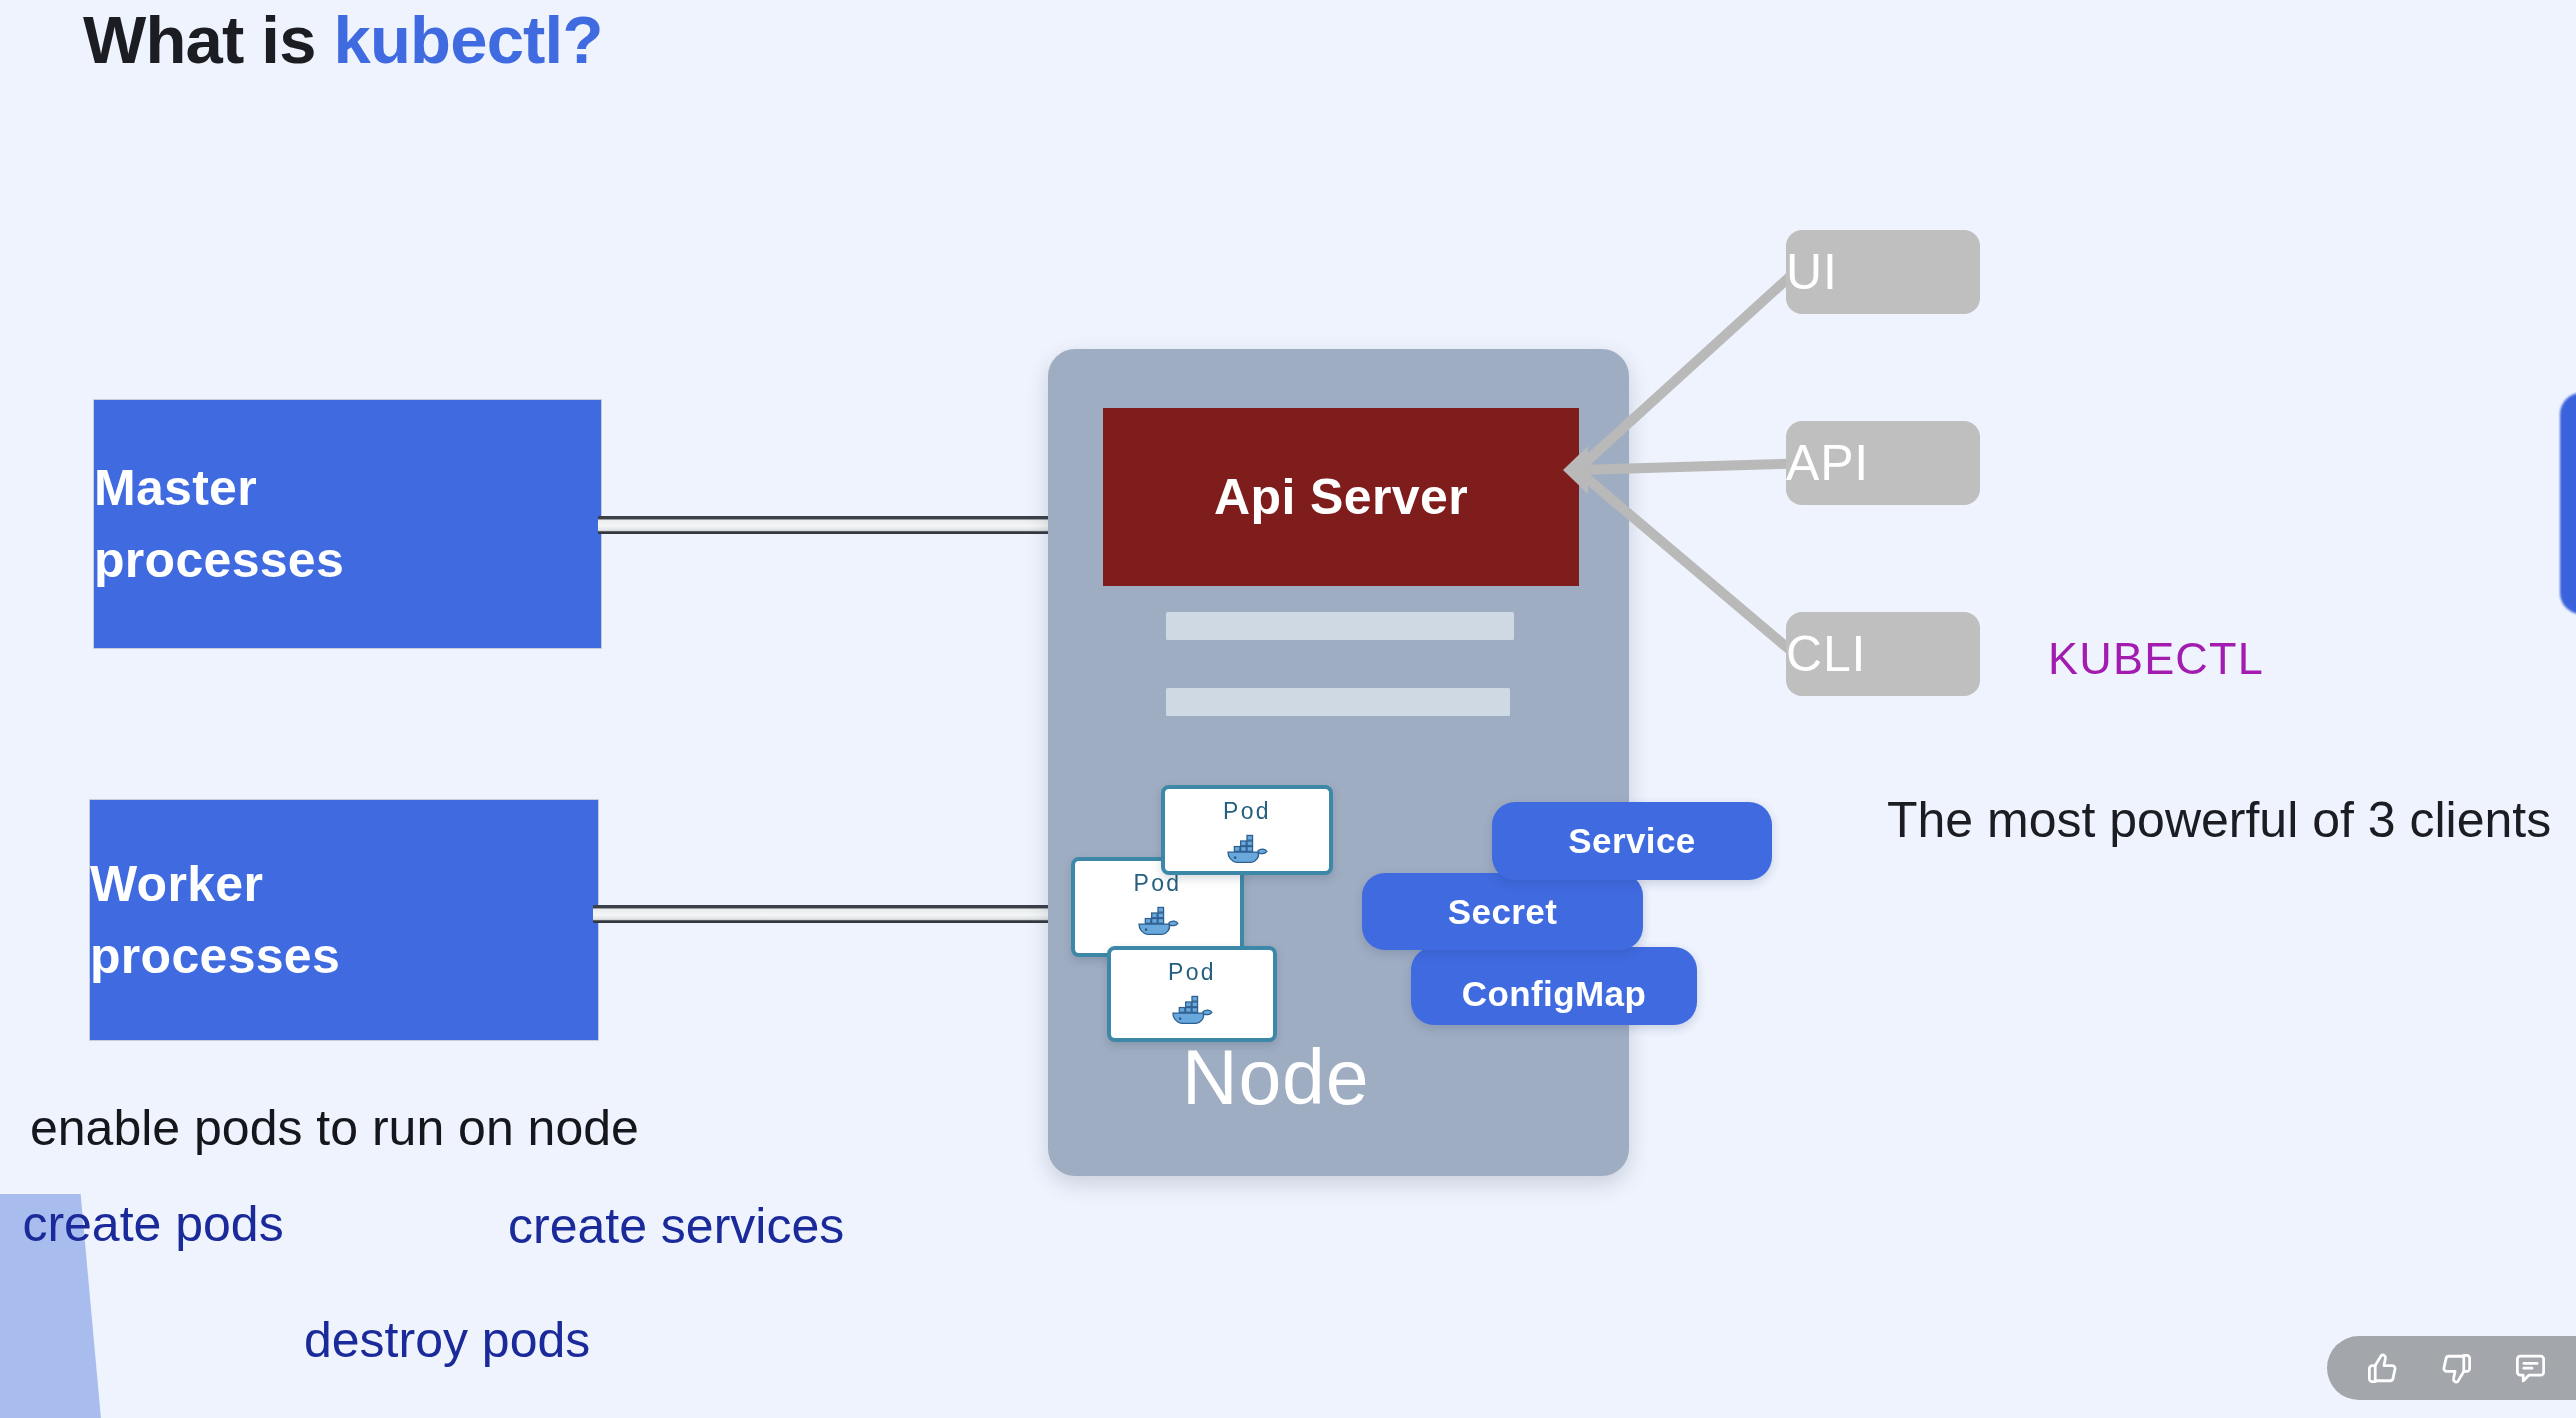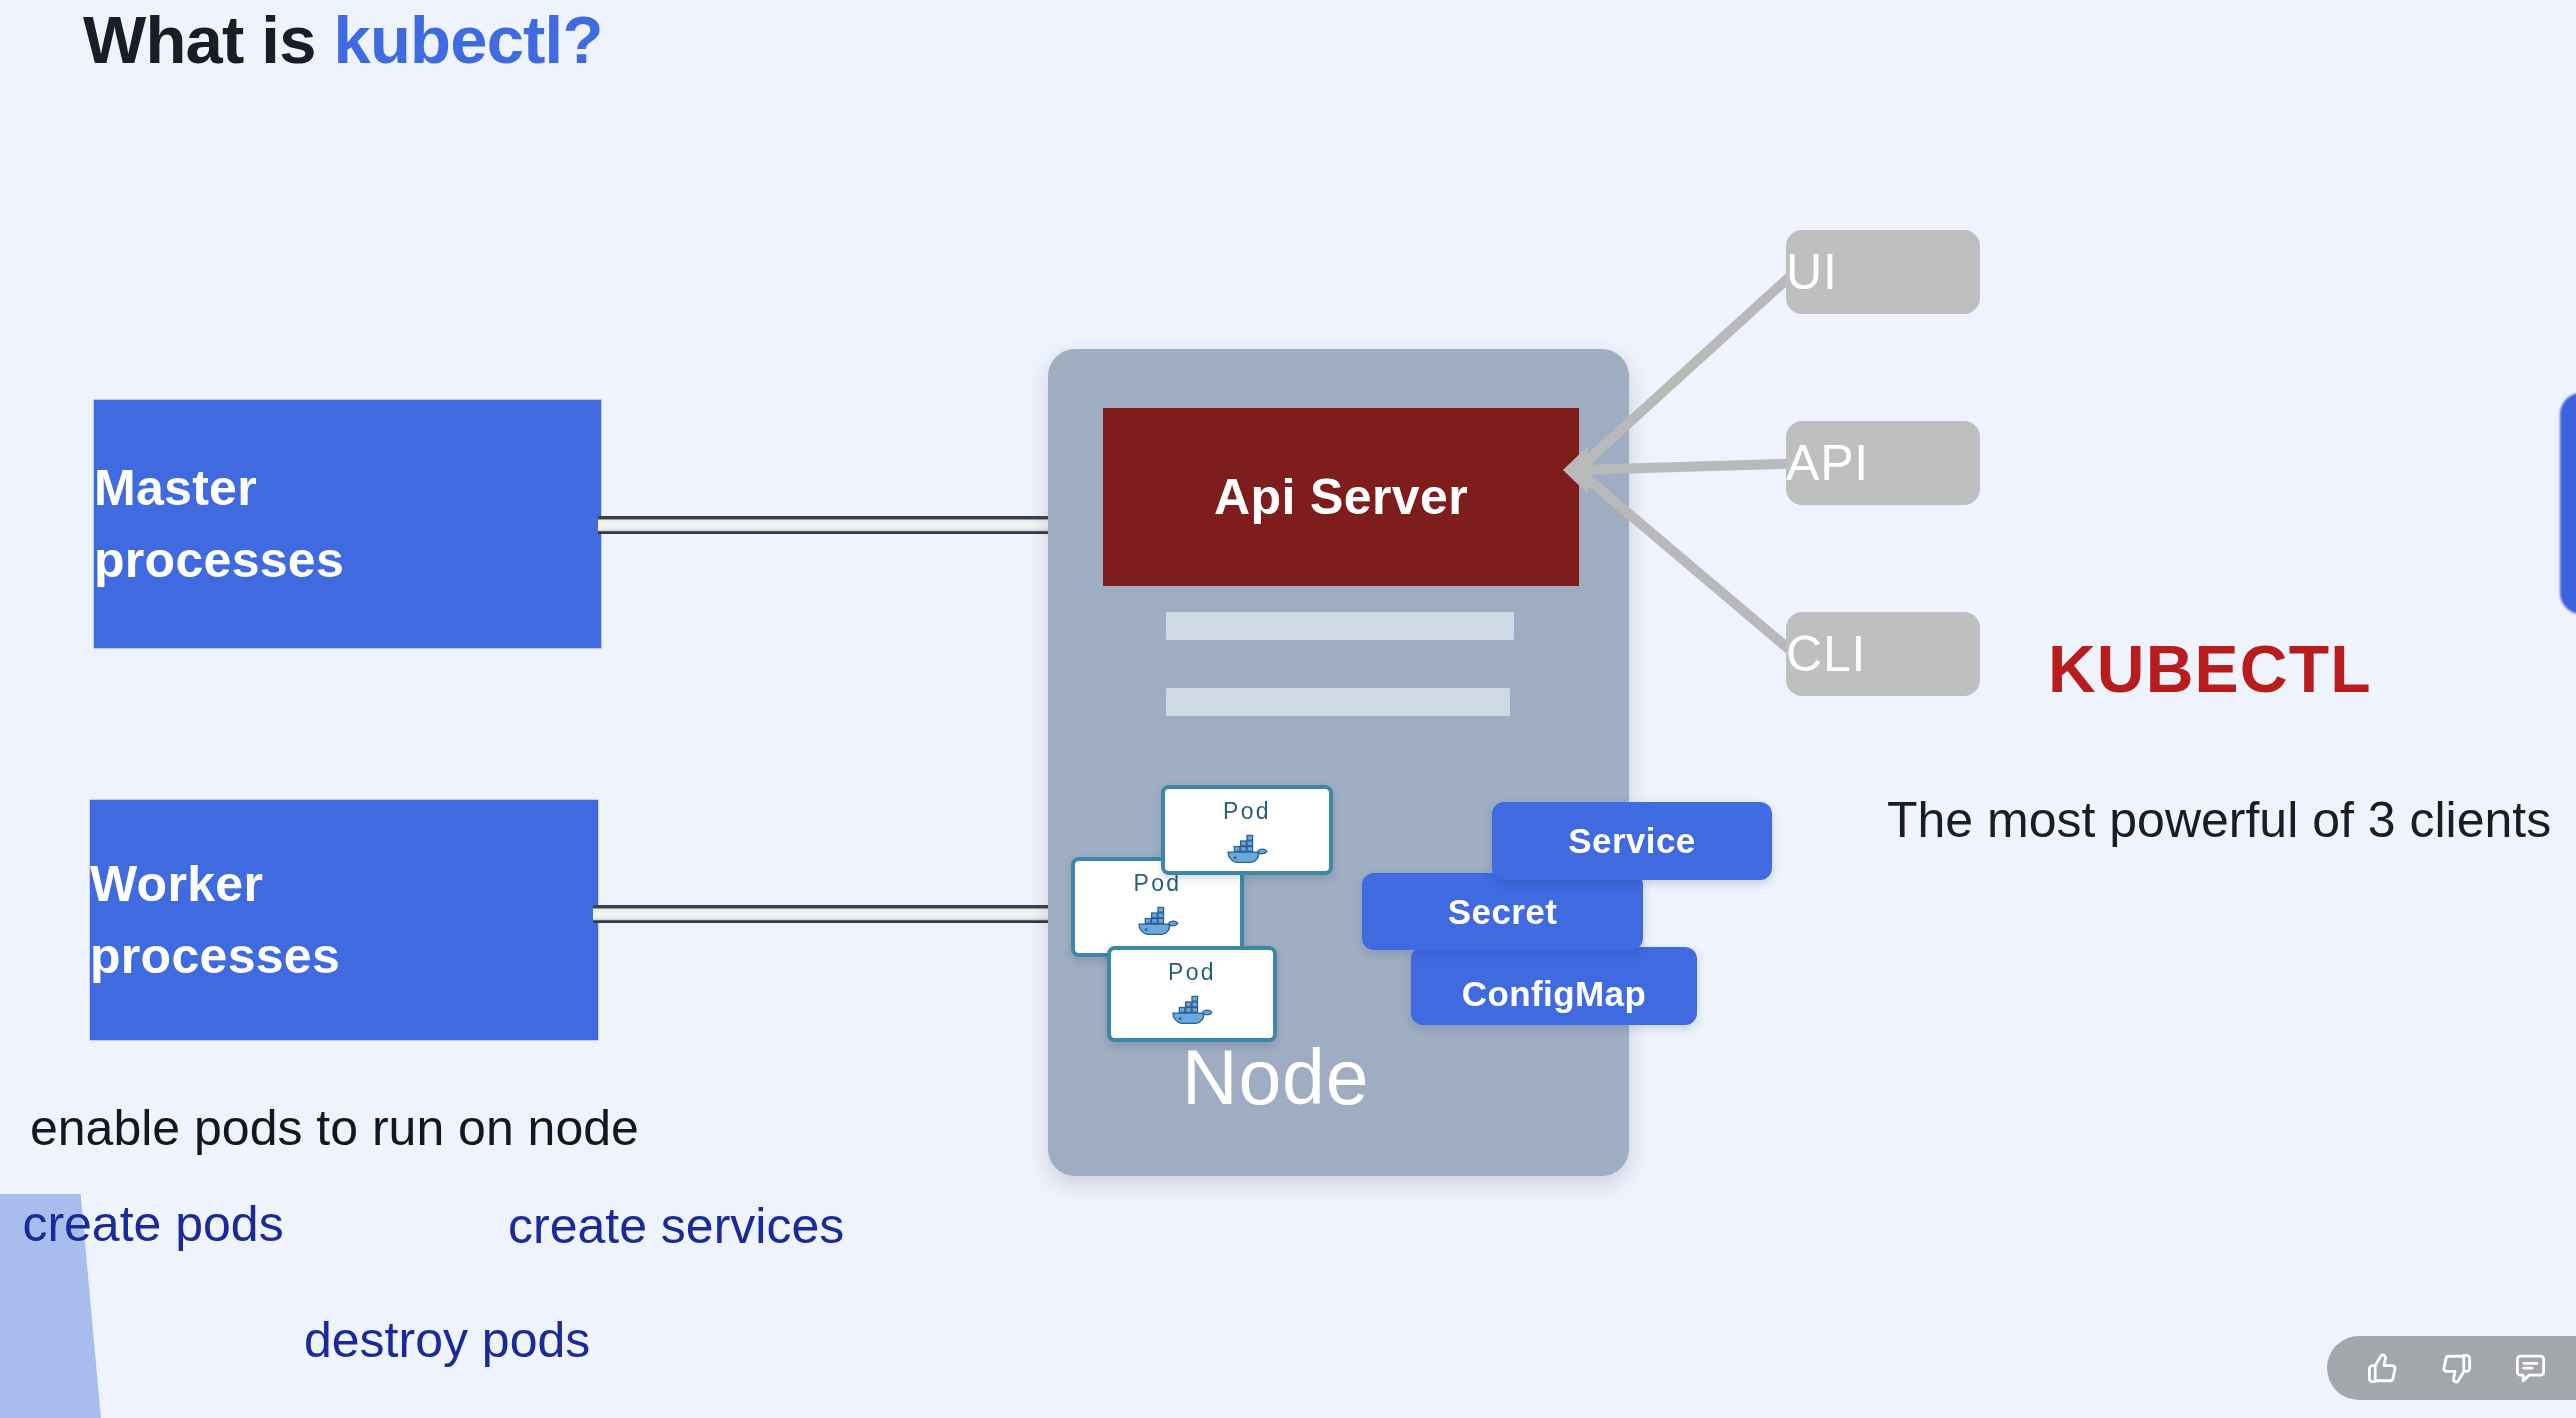--- a/index.html
+++ b/index.html
@@ -141,21 +141,21 @@
   .pod-whale { margin-top:9.6px; }
   #pod-left   { left:1063px; top:857px; width:173px; height:100px; z-index:3; }
   #pod-top    { left:1153px; top:785px;  width:172px; height:90px; z-index:4; }
   #pod-bottom { left:1099px; top:946px; width:170px; height:96px; z-index:5; }
 
   
   .k-chip {
     position:absolute;
     background:#3f6ae0;
     color:#ffffff;
-    border-radius:12px;
+    border-radius:23px;
     display:flex; align-items:center; justify-content:center;
     font-size:35px; font-weight:700;
     letter-spacing:0.4px;
     box-shadow: 0 3.2px 9.6px rgba(40,60,110,0.18);
   }
   #chip-service   { left:1492px; top:802px; width:280px; height:78px; z-index:6; }
   #chip-secret    { left:1362px; top:873px; width:281px; height:77px; z-index:5; }
   #chip-configmap { left:1411px; top:947px; width:286px; height:78px; z-index:4;
                     align-items:flex-end; padding-bottom:11.2px; overflow:hidden; }
 
@@ -189,22 +189,22 @@
     width:0; height:0;
     border-top:24px solid transparent;
     border-bottom:24px solid transparent;
     border-right:25.6px solid #b9b9b9;
   }
 
   
   #kubectl-title {
     position:absolute;
     left:2048px; top:636px;
-    font-size:66px; font-weight:700;
-    color:#b91c1c;
+    font-size:45px; font-weight:400;
+    color:#a21caf;
     letter-spacing:1.2px;
     line-height:1;
   }
   #kubectl-desc {
     position:absolute;
     left:1887px; top:788px;
     width:704px;
     font-size:50px;
     font-weight:400;
     color:#1b1d22;

